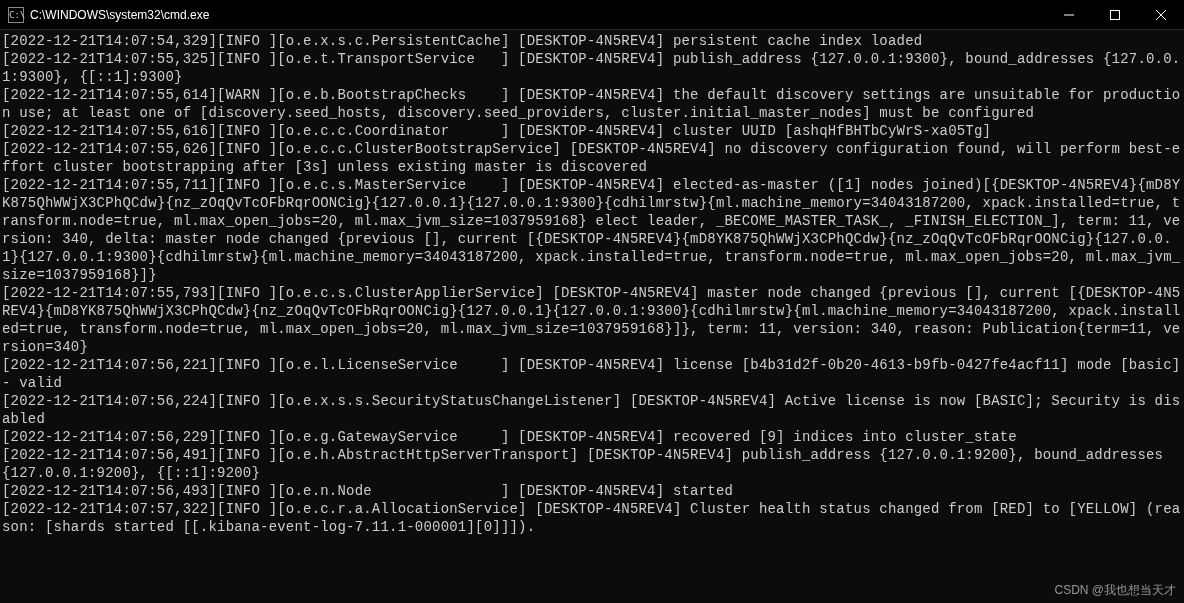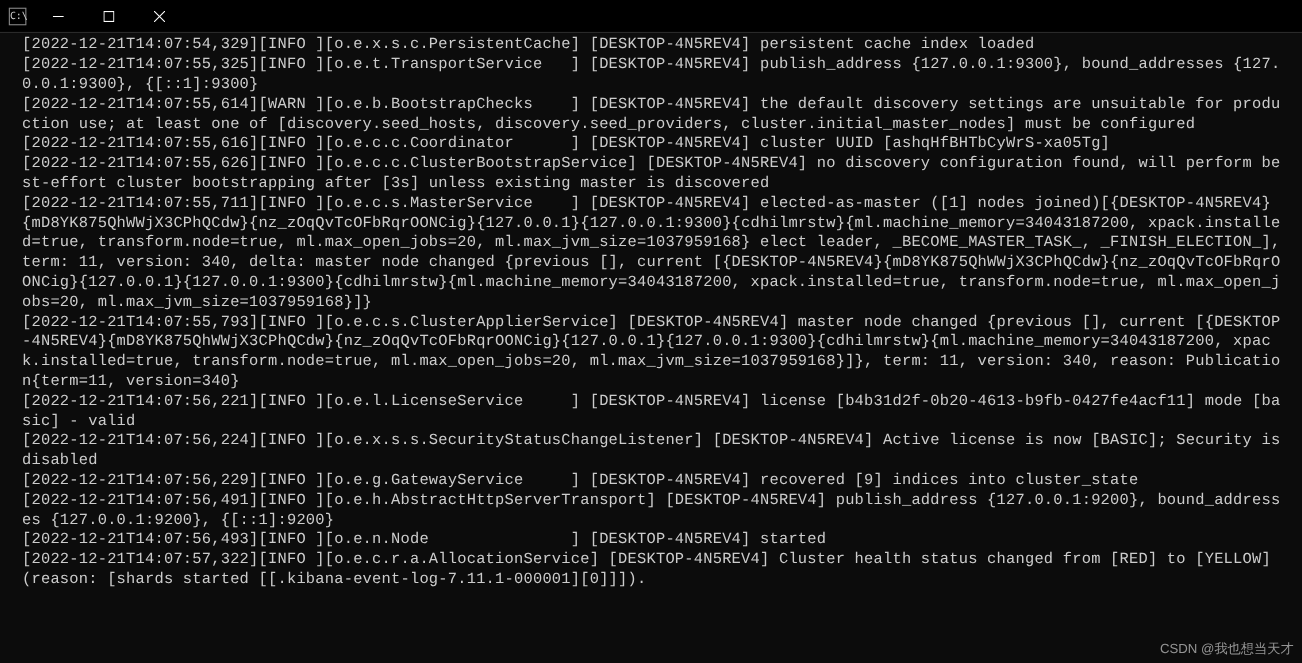--- a/index.html
+++ b/index.html
@@ -42,41 +42,42 @@
     width: 46px;
     height: 100%;
     display: flex;
     align-items: center;
     justify-content: center;
     color: #ffffff;
     font-size: 10px;
   }
   .win-btn svg { width: 10px; height: 10px; }
   .terminal {
-    padding: 2px 20px;
+    padding: 2px 2px;
     white-space: pre-wrap;
     word-break: break-all;
     line-height: 18px;
     letter-spacing: 0.2px;
   }
   .watermark {
     position: absolute;
     bottom: 4px;
     right: 8px;
     font-family: 'Segoe UI', 'Microsoft YaHei', sans-serif;
     font-size: 12px;
     color: rgba(220,220,220,0.65);
     text-align: center;
   }
 </style>
 </head>
 <body>
 
 <div class="titlebar">
   <span class="titlebar-icon">C:\</span>
+  <span class="titlebar-title">C:\WINDOWS\system32\cmd.exe</span>
   <div class="win-controls">
     <div class="win-btn">
       <svg viewBox="0 0 10 10">
           <line x1="0" y1="5" x2="10" y2="5" stroke="#fff" stroke-width="1"></line>
         </svg>
     </div>
     <div class="win-btn">
       <svg viewBox="0 0 10 10">
           <rect x="0.5" y="0.5" width="9" height="9" fill="none" stroke="#fff" stroke-width="1"></rect>
         </svg>

